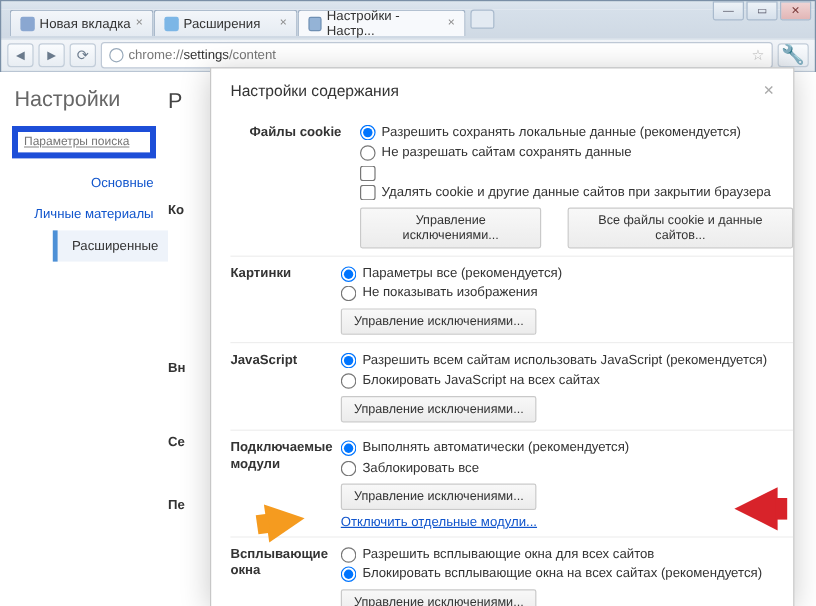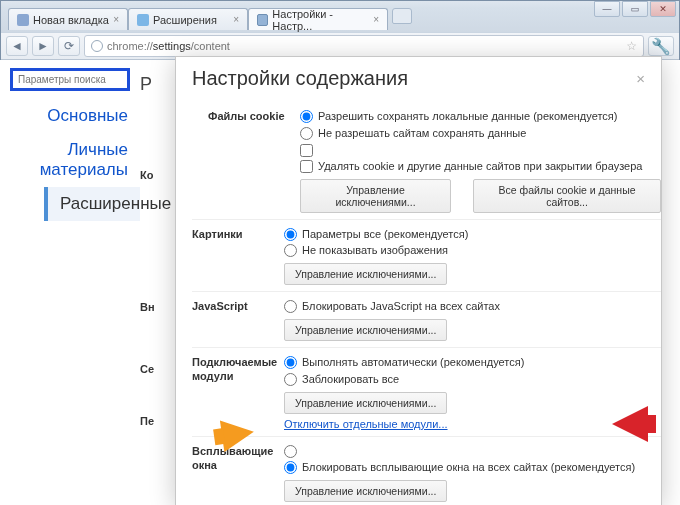--- a/index.html
+++ b/index.html
@@ -27,33 +27,33 @@
 
 .wincontrols { position:absolute; top:1px; right:4px; display:flex; gap:2px; }
 .wincontrols div { width:26px; height:16px; background:linear-gradient(#eef3f8,#d6e0eb); border:1px solid #a9bacd; border-radius:0 0 2px 2px; font-size:9px; display:flex; align-items:center; justify-content:center; color:#556; }
 .wincontrols .closewin { background:linear-gradient(#f0d4d4,#e2b6b6); color:#7a3a3a; }
 
 
 .page { position:absolute; top:60px; left:0; right:0; bottom:0; background:#fff; display:flex; }
 .sidebar { width:140px; padding:8px 0; }
 .sidebar h1 { font-size:18px; font-weight:normal; color:#676767; padding:4px 12px 12px; }
 .searchbox { margin:0 10px 8px; }
-.searchbox input { width:100%; font-size:10px; padding:3px 5px; border:3px solid #1d4ed8; color:#999; }
+.searchbox input { width:100%; font-size:10px; padding:3px 5px; border:5px solid #1d4ed8; color:#999;text-decoration:underline; }
 .sidelinks { display:flex; flex-direction:column; }
-.sidelinks a { font-size:17px; padding:7px 12px; text-align:right; color:#1155cc; text-decoration:none; }
+.sidelinks a { font-size:11px; padding:7px 12px; text-align:right; color:#1155cc; text-decoration:none; }
 .sidelinks a.active { background:#eef3fa; border-left:4px solid #4d90d6; color:#333; padding-right:12px;margin-left:44px; }
 .partial { width:30px; padding-top:14px; color:#555; font-size:16px; }
 .partial .hdr { font-size:18px; color:#444; margin-bottom:24px; }
 .partial .sec { font-size:11px; font-weight:bold; color:#333; margin-top:74px; }
 .partial .sec:first-of-type { margin-top:0; }
 
 
 .modal { position:absolute; top:56px; left:175px; right:18px; bottom:0; background:#fff; border:1px solid rgba(0,0,0,0.22); border-bottom:none; box-shadow:0 4px 24px rgba(0,0,0,0.22); }
 .modal-head { display:flex; align-items:center; padding:10px 16px 6px; }
-.modal-head h2 { font-size:20px; font-weight:normal; color:#333; }
+.modal-head h2 { font-size:13px; font-weight:normal; color:#333; }
 .modal-close { margin-left:auto; color:#aaa; font-size:15px; }
 .modal-body { padding:4px 0 0 16px; overflow:hidden; }
 .row { display:flex; padding:6px 0; border-top:1px solid #eee; }
 .row:first-child { border-top:none; padding-top:8px;margin-left:16px; }
 .row .label { width:92px; font-size:11px; font-weight:bold; color:#333; padding-top:2px; line-height:1.25; }
 .row .opts { flex:1; font-size:11px; color:#333; }
 .opt { display:flex; align-items:flex-start; gap:5px; padding:1px 0; line-height:1.35; }
 .opt input { margin-top:1px; }
 .btns { display:flex; gap:22px; margin-top:4px; }
 .btn { font-size:10.5px; padding:4px 10px; background:linear-gradient(#f8f8f8,#ececec); border:1px solid #c9c9c9; border-radius:2px; color:#333; }
@@ -104,20 +104,21 @@
   <div class="omnibox">
     <span class="globe"></span>
     <span class="url"><span>chrome://</span><b>settings</b><span>/content</span></span>
     <span class="star">☆</span>
   </div>
   <div class="wrench">🔧</div>
 </div>
 
 <div class="page">
   <div class="sidebar">
+    <h1>Настройки</h1>
     <div class="searchbox"><input placeholder="Параметры поиска" style=""></div>
     <div class="sidelinks">
       <a>Основные</a>
       <a>Личные материалы</a>
       <a class="active">Расширенные</a>
     </div>
   </div>
   <div class="partial">
     <div class="hdr">Р</div>
     <div class="sec">Ко</div>
@@ -173,20 +174,24 @@
         <div class="btns">
             <button class="btn">Управление исключениями...</button>
           </div>
       </div>
     </div>
 
     <div class="row">
       <div class="label">JavaScript</div>
       <div class="opts">
         <label class="opt">
+            <input type="radio" name="js" checked="" style="">
+            <span>Разрешить всем сайтам использовать JavaScript (рекомендуется)</span>
+          </label>
+        <label class="opt">
             <input type="radio" name="js" style="">
             <span>Блокировать JavaScript на всех сайтах</span>
           </label>
         <div class="btns">
             <button class="btn">Управление исключениями...</button>
           </div>
       </div>
     </div>
 
     <div class="row">
@@ -205,20 +210,21 @@
           </div>
         <a class="linkish">Отключить отдельные модули...</a>
       </div>
     </div>
 
     <div class="row">
       <div class="label">Всплывающие окна</div>
       <div class="opts">
         <label class="opt">
             <input type="radio" name="pp" style="">
+            <span>Разрешить всплывающие окна для всех сайтов</span>
           </label>
         <label class="opt">
             <input type="radio" name="pp" checked="" style="">
             <span>Блокировать всплывающие окна на всех сайтах (рекомендуется)</span>
           </label>
         <div class="btns">
             <button class="btn">Управление исключениями...</button>
           </div>
       </div>
     </div>

